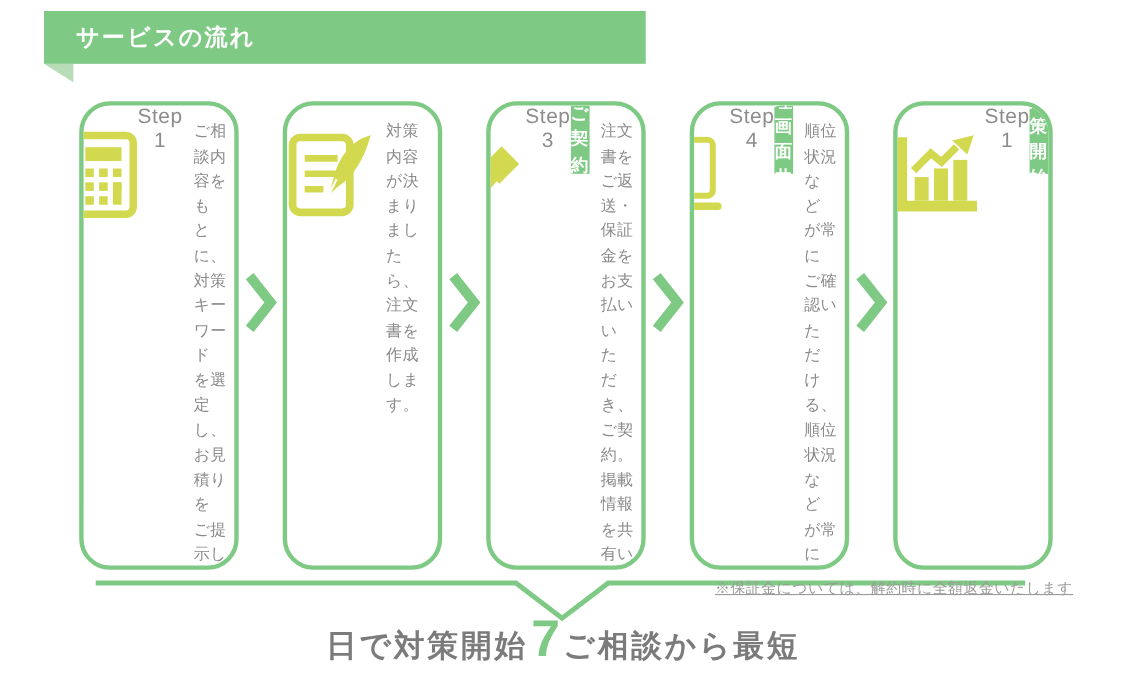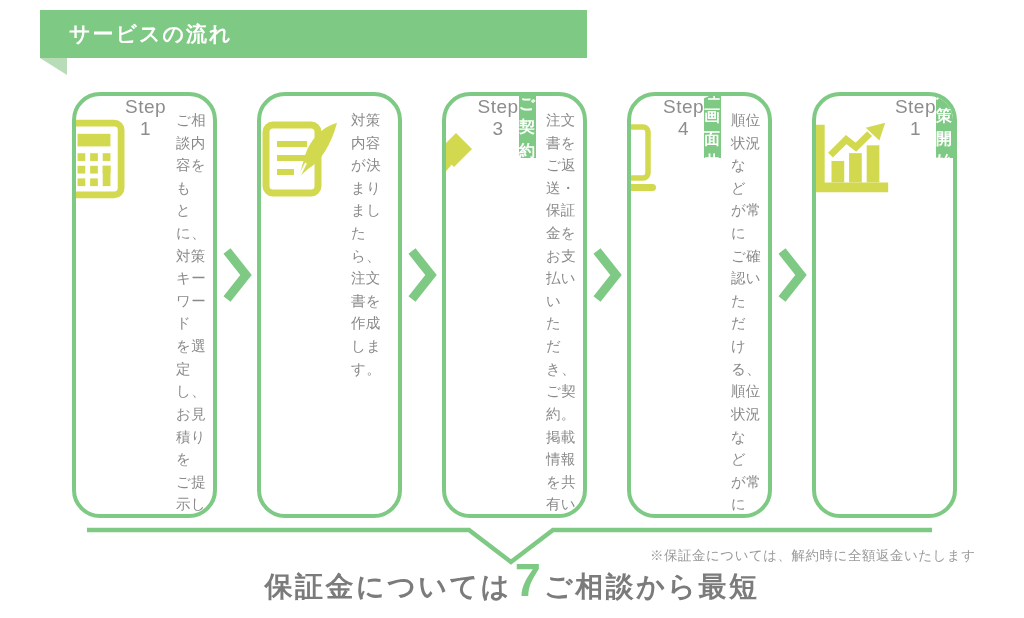--- a/index.html
+++ b/index.html
@@ -32,21 +32,21 @@
               white-space:pre-line;line-height:1.45;letter-spacing:1px;}
   .card-body{flex:1;padding:13px 7px 8px 10px;font-size:14.5px;color:var(--gray-text);
              line-height:1.56;letter-spacing:0.3px;white-space:pre-line;}
 
   .arrow-cell{width:40px;position:relative;}
   .arrow-cell svg{position:absolute;top:154px;left:5px;}
 
   
   .timeline{position:absolute;left:0;top:518px;width:1024px;height:60px;}
 
-  .note{position:absolute;left:650px;top:547px;font-size:13.5px;color:var(--gray-note);letter-spacing:0.5px;}
+  .note{position:absolute;left:650px;top:526px;font-size:13.5px;color:var(--gray-note);letter-spacing:0.5px;text-decoration:underline;}
 
   .summary{position:absolute;left:0;top:556px;width:1024px;display:flex;justify-content:center;
            align-items:baseline;color:var(--gray-dark);font-weight:bold;}
   .summary .txt{font-size:28px;letter-spacing:2.5px;}
   .summary .big{font-size:47px;color:var(--green);margin:0 3px;line-height:1;}
 </style>
 </head>
 <body>
 
 <div class="canvas">
@@ -173,18 +173,18 @@
 
   </div>
 
   <svg class="timeline" width="1024" height="60" viewBox="0 0 1024 60">
     <polyline points="87,12 469,12 511,44 553,12 932,12" fill="none" stroke="#7ec983" stroke-width="4.5"></polyline>
   </svg>
 
   <div class="note">※保証金については、解約時に全額返金いたします</div>
 
   <div class="summary">
-    <span class="txt">保証金については</span>
+    <span class="txt">日で対策開始</span>
     <span class="big">7</span>
     <span class="txt">ご相談から最短</span>
   </div>
 
 </div>
 
 </body></html>

